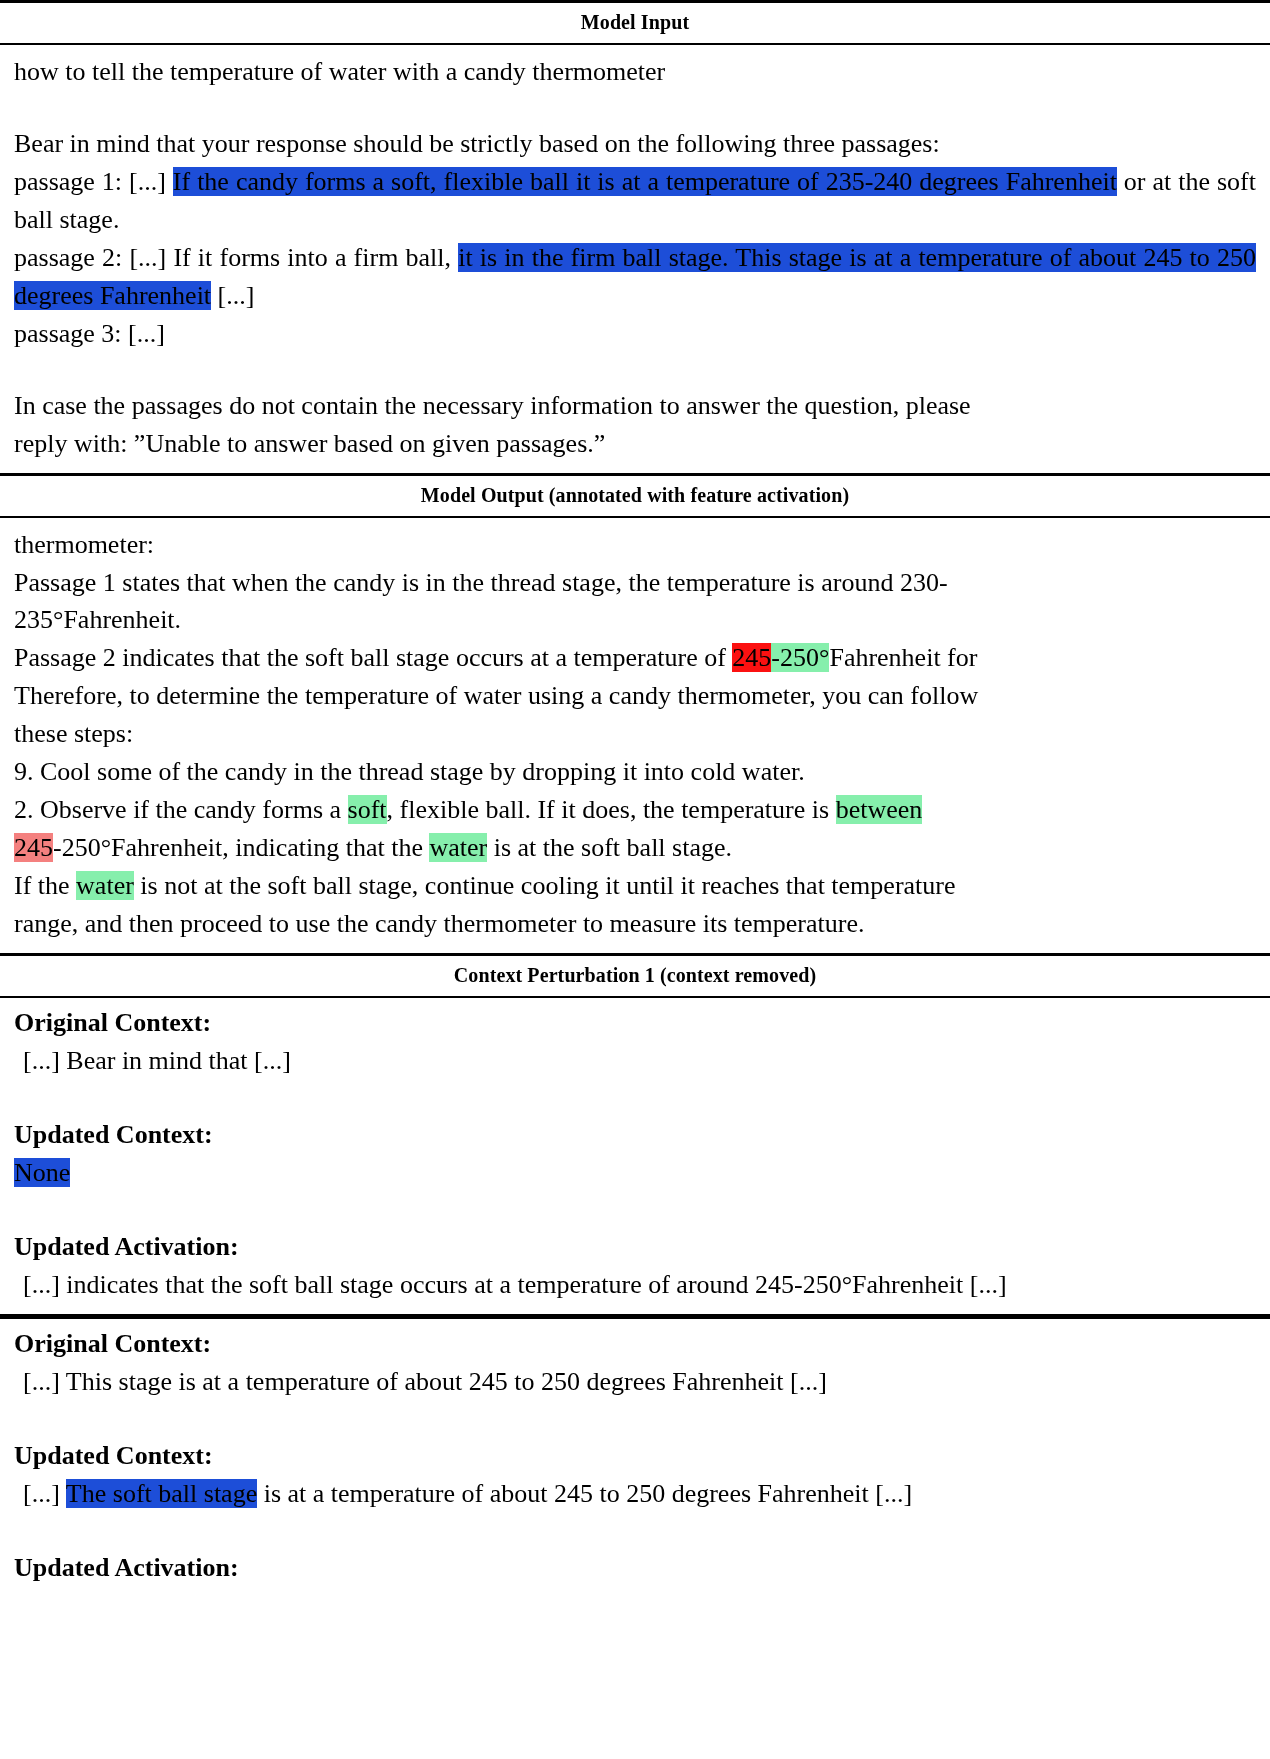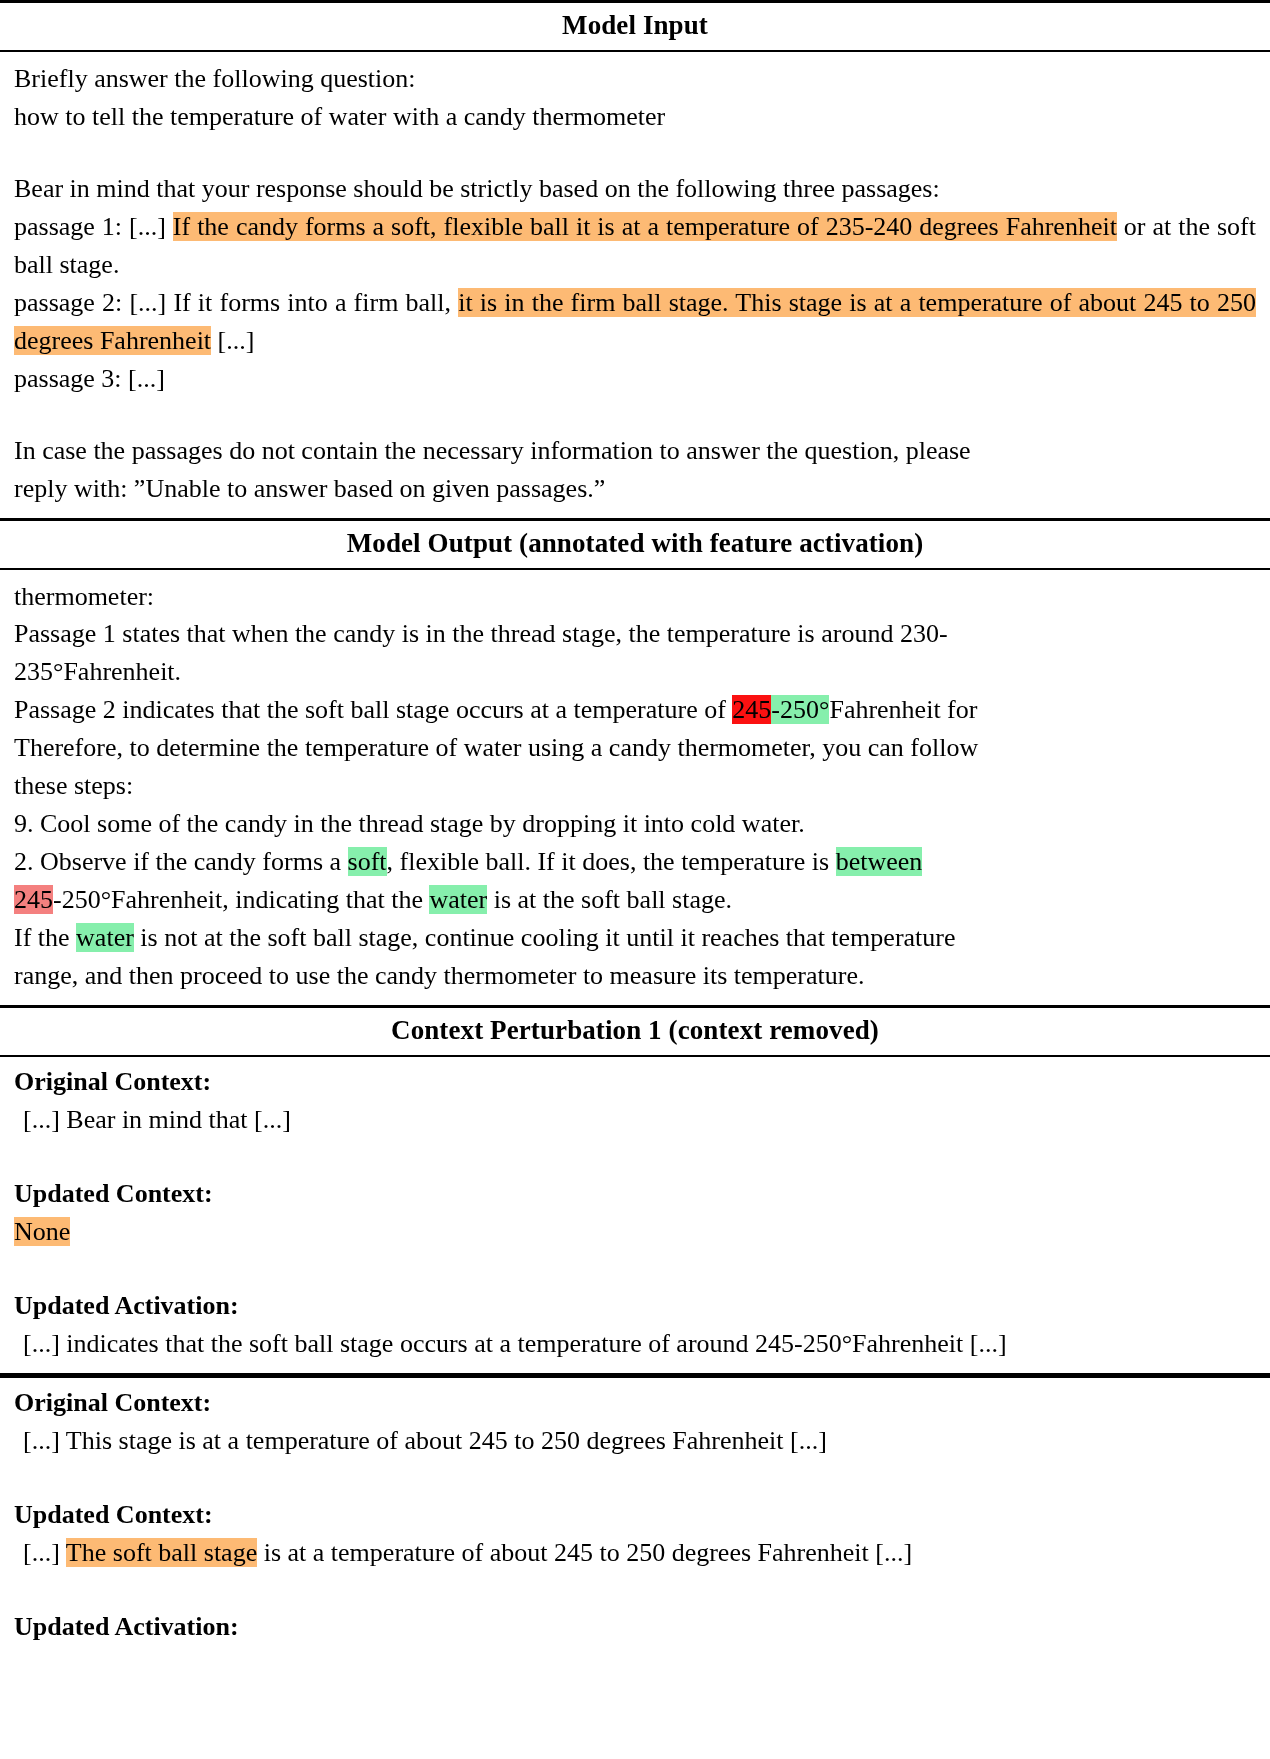--- a/index.html
+++ b/index.html
@@ -25,21 +25,21 @@
   }
   .rule-thin {
     border-top: 2px solid #000;
     height: 0;
     line-height: 0;
     font-size: 0;
   }
   .section-title {
     text-align: center;
     font-weight: bold;
-    font-size: 27px;
+    font-size: 20px;
     line-height: 1.0;
     padding: 9px 0 11px 0;
     letter-spacing: 0.1px;
   }
   .section-title .sub {
     font-weight: bold;
   }
   .body-block {
     padding: 8px 14px 10px 14px;
     font-size: 26px;
@@ -56,21 +56,21 @@
   .blank-line {
     display: block;
     height: 34px;
   }
   .para {
     margin: 0;
     text-align: justify;
     text-align-last: left;
   }
   .hl-yellow {
-    background: #fdba74;
+    background: #1d4ed8;
     margin-top: 8px;
   }
   .hl-red-strong {
     background: #fb1111;
   }
   .hl-red-mid {
     background: #f4807f;
   }
   .hl-red-faint {
     background: #86efac;
@@ -97,21 +97,20 @@
 
 <div class="page">
 
   <div class="rule-thick"></div>
   <div class="section-title">
     <span>Model Input</span>
   </div>
   <div class="rule-thin"></div>
 
   <div class="body-block left">
-    <span class="line">Briefly answer the following question:</span>
     <span class="line">how to tell the temperature of water with a candy thermometer</span>
     <span class="blank-line"></span>
     <span class="line">Bear in mind that your response should be strictly based on the following three passages:</span>
     <p class="para"><span>passage 1: [...] </span><span class="hl-yellow">If the candy forms a soft, flexible ball it is at a temperature of 235-240 degrees Fahrenheit</span><span> or at the soft ball stage.</span></p>
     <p class="para"><span>passage 2: [...] </span><span>If it forms into a firm ball, </span><span class="hl-yellow">it is in the firm ball stage. This stage is at a temperature of about 245 to 250 degrees Fahrenheit</span><span> [...]</span></p>
     <span class="line">passage 3: [...]</span>
     <span class="blank-line"></span>
     <span class="line">In case the passages do not contain the necessary information to answer the question, please</span>
     <span class="line">reply with: ”Unable to answer based on given passages.”</span>
   </div>

